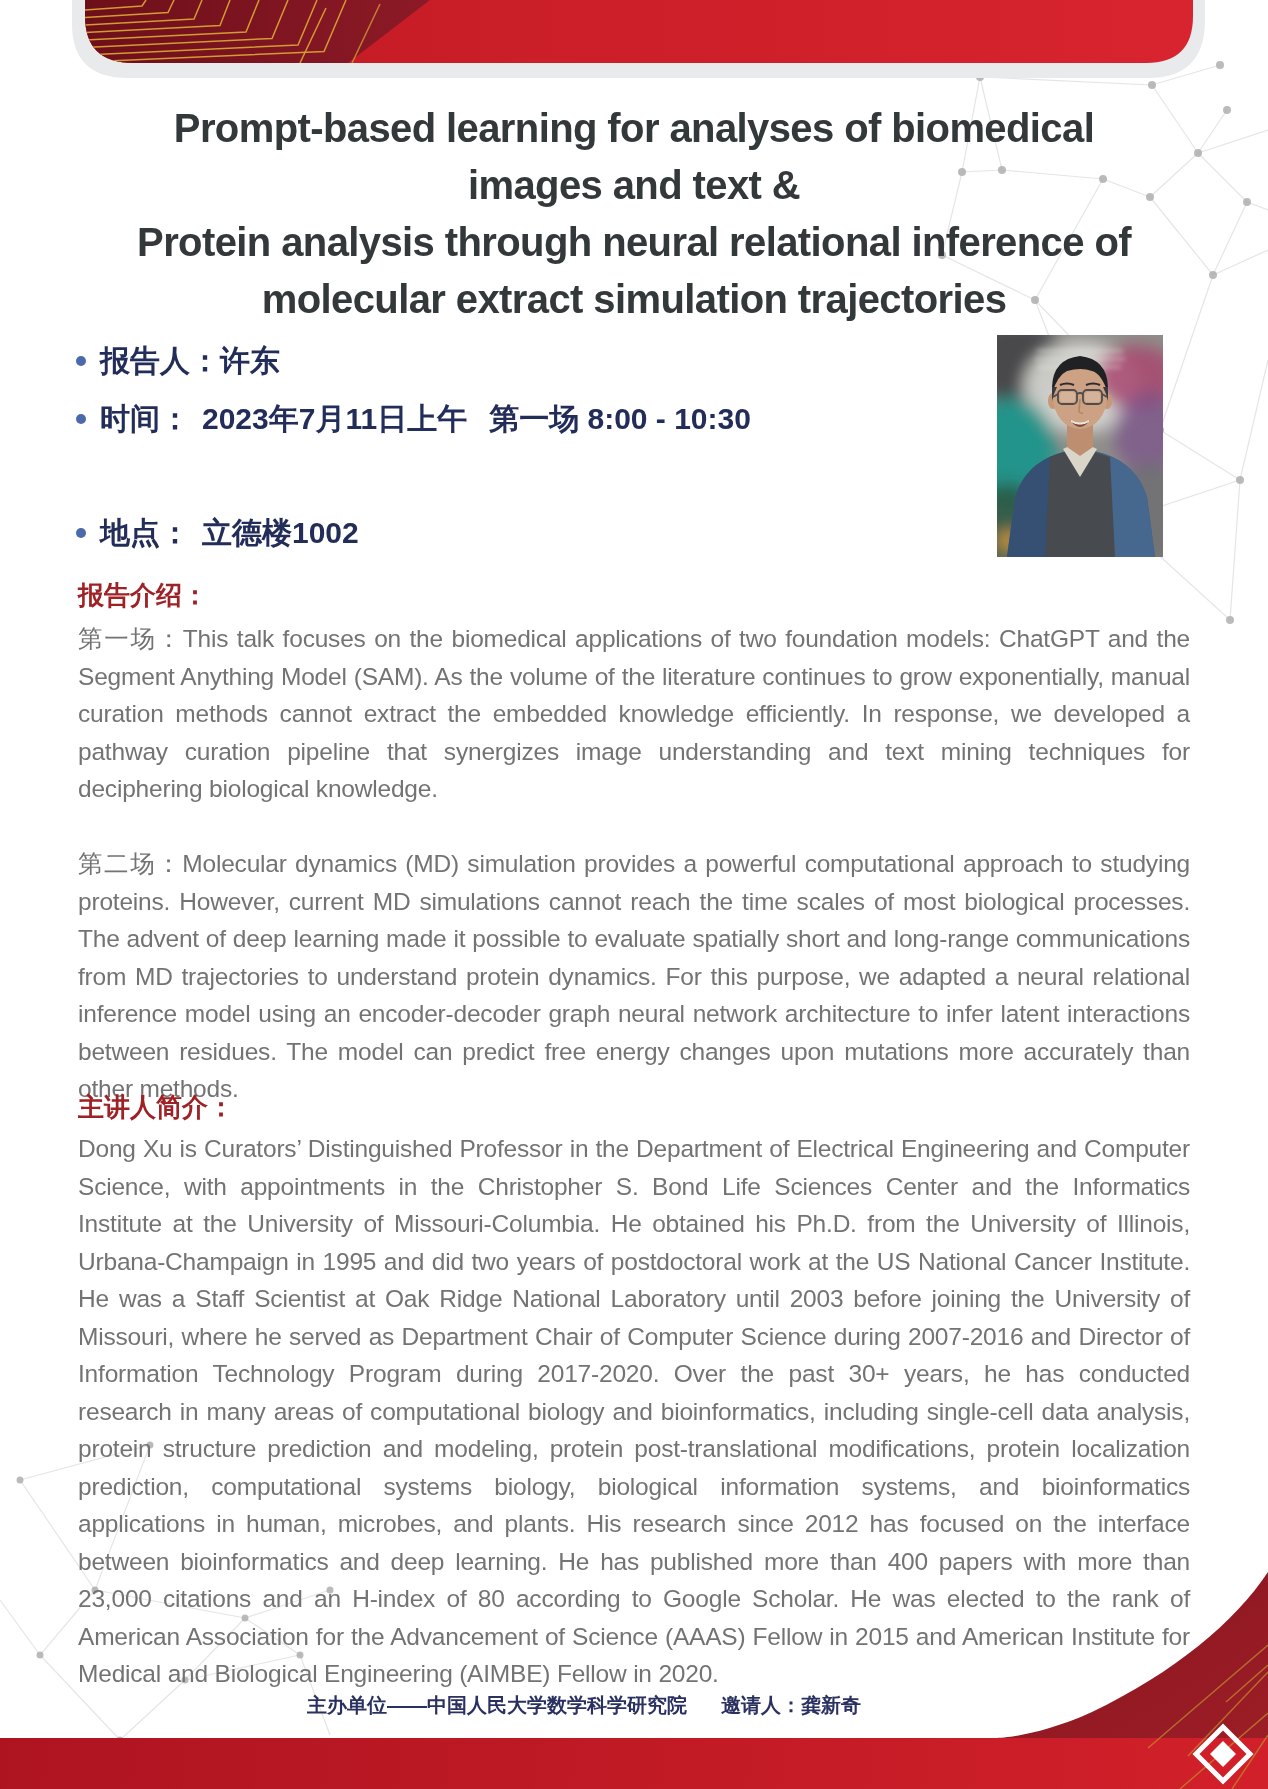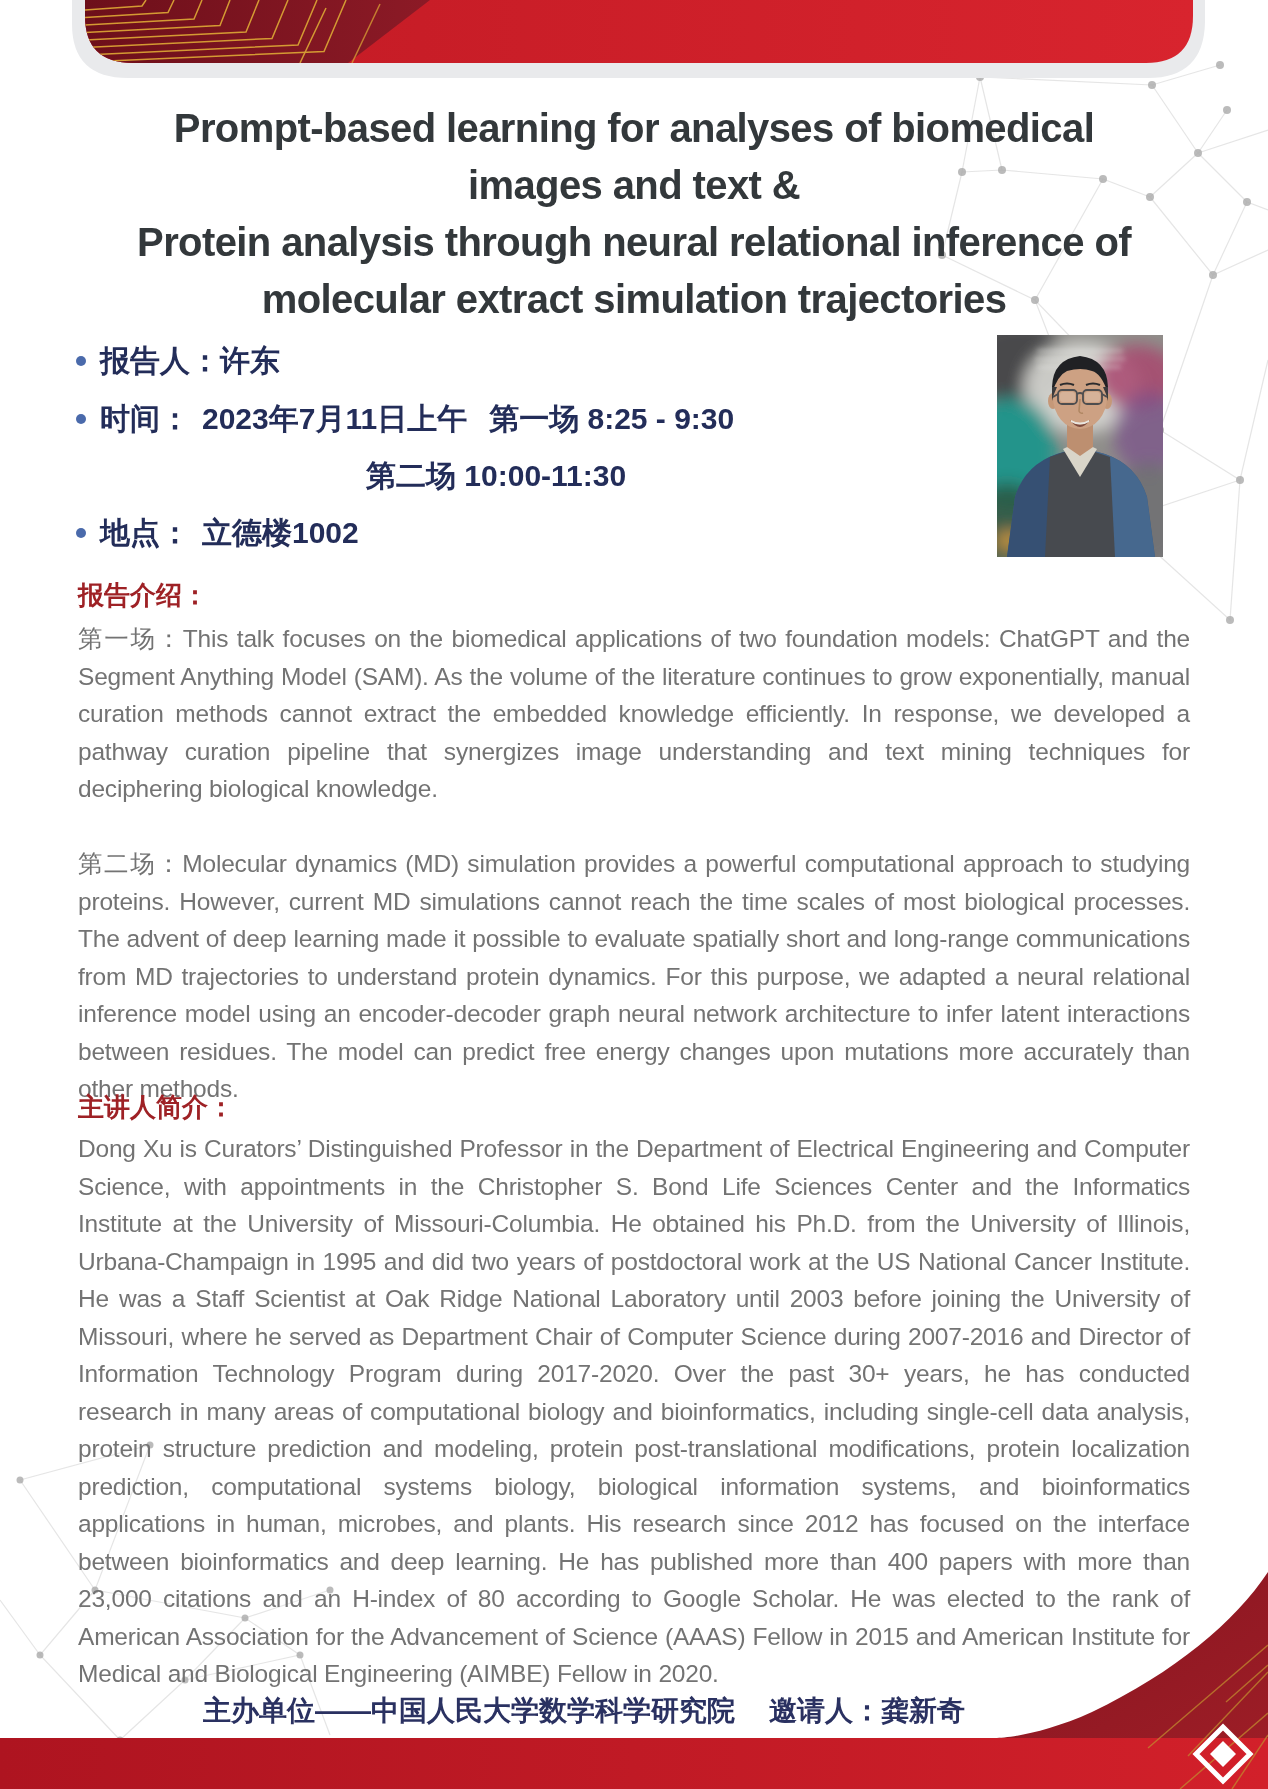--- a/index.html
+++ b/index.html
@@ -18,21 +18,21 @@
   .bullet-row .dot{position:absolute;left:-24px;top:14px;width:10px;height:10px;border-radius:50%;background:#4a6aab;}
   .sp-sm{display:inline-block;width:12px;}
   .sp-md{display:inline-block;width:22px;}
 
   
   .section-heading{left:78px;font-size:26px;font-weight:700;color:#9e2125;line-height:34px;}
   .body-para{left:78px;width:1112px;font-size:24.5px;line-height:37.5px;color:#737373;
              text-align:justify;letter-spacing:-0.2px;}
 
   
-  .footer-line{left:78px;top:1692px;width:1012px;text-align:center;font-size:28px;font-weight:700;
+  .footer-line{left:78px;top:1692px;width:1012px;text-align:center;font-size:20px;font-weight:700;
                color:#2a3161;white-space:nowrap;}
   .footer-line .inviter{margin-left:34px;}
 </style>
 </head>
 <body>
 
 <div class="poster">
 
   <svg class="abs svgfill" style="left:0;top:0;" width="1268" height="1789" viewBox="0 0 1268 1789">
     <g stroke="#dcdcdc" stroke-width="1.2" fill="none" opacity="0.75">
@@ -109,26 +109,23 @@
     <div class="title-line">molecular extract simulation trajectories</div>
   </div>
 
   <div class="abs bullet-row" style="top:342px;">
     <span class="dot"></span>
     <span>报告人：</span><span>许东</span>
   </div>
 
   <div class="abs bullet-row" style="top:400px;">
     <span class="dot"></span>
-    <span>时间：</span><span class="sp-sm"></span><span>2023年7月11日上午</span><span class="sp-md"></span><span>第一场 8:25 - 9:30</span>
-  </div>
-
-  <div class="abs bullet-row" style="left:366px;top:457px;">
-    <span>第二场 10:00-11:30</span>
-  </div>
+    <span>时间：</span><span class="sp-sm"></span><span>2023年7月11日上午</span><span class="sp-md"></span><span>第一场 8:00 - 10:30</span>
+  </div>
+
 
   <div class="abs bullet-row" style="top:514px;">
     <span class="dot"></span>
     <span>地点：</span><span class="sp-sm"></span><span>立德楼1002</span>
   </div>
 
   <svg class="abs svgfill" style="left:997px;top:335px;" width="166" height="222" viewBox="0 0 166 222">
     <defs>
       <filter id="blur8" x="-40%" y="-40%" width="180%" height="180%">
           <feGaussianBlur stdDeviation="8"></feGaussianBlur>

